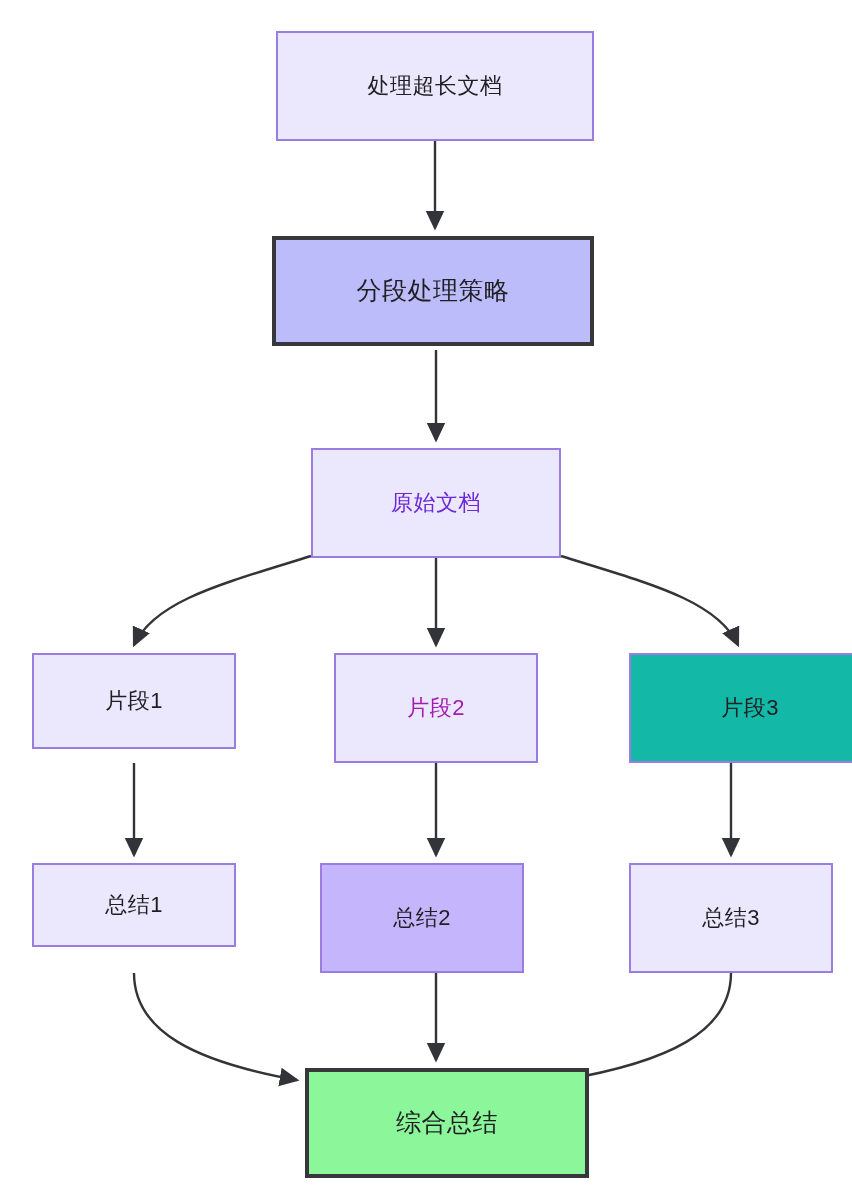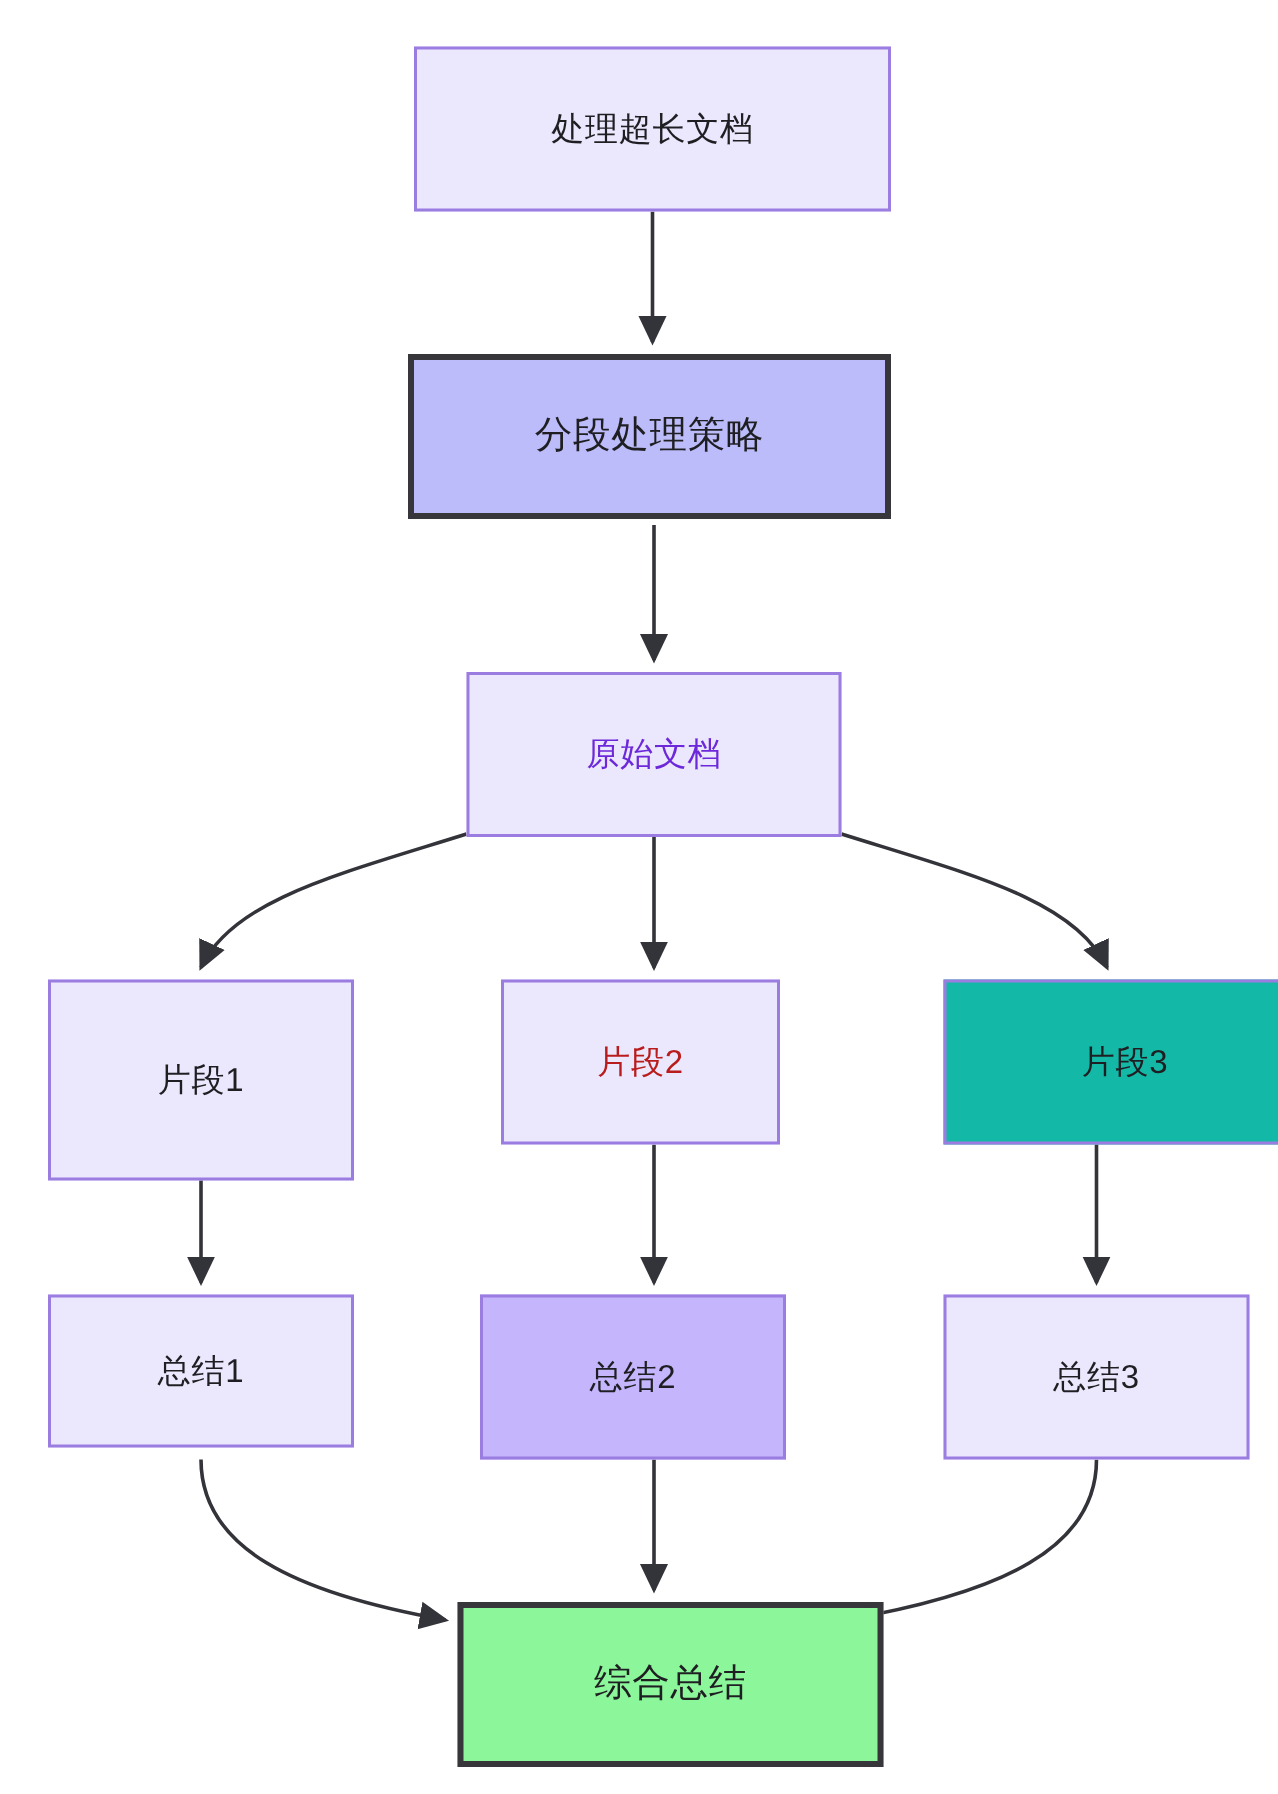--- a/index.html
+++ b/index.html
@@ -94,33 +94,33 @@
   </div>
 
   <div class="node style-strategy" style="left: 272px; top: 236px; width: 322px; height: 110px; background: rgb(188, 188, 250); border: 4px solid rgb(54, 54, 59); color: rgb(31, 31, 35);">
     <span class="node-label">分段处理策略</span>
   </div>
 
   <div class="node style-default" style="left: 311px; top: 448px; width: 250px; height: 110px; background: rgb(235, 232, 253); border: 2px solid rgb(155, 124, 224); color: #6d28d9;">
     <span class="node-label">原始文档</span>
   </div>
 
-  <div class="node style-default" style="left: 32px; top: 653px; width: 204px; height: 134px; background: rgb(235, 232, 253); border: 2px solid rgb(155, 124, 224); color: rgb(31, 31, 35);">
+  <div class="node style-default" style="left: 32px; top: 653px; width: 204px; height: 96px; background: rgb(235, 232, 253); border: 2px solid rgb(155, 124, 224); color: rgb(31, 31, 35);">
     <span class="node-label">片段1</span>
   </div>
 
-  <div class="node style-default" style="left: 334px; top: 653px; width: 186px; height: 110px; background: rgb(235, 232, 253); border: 2px solid rgb(155, 124, 224); color: #b91c1c;">
+  <div class="node style-default" style="left: 334px; top: 653px; width: 204px; height: 110px; background: rgb(235, 232, 253); border: 2px solid rgb(155, 124, 224); color: #a21caf;">
     <span class="node-label">片段2</span>
   </div>
 
   <div class="node style-default" style="left: 629px; top: 653px; width: 242px; height: 110px; background: #14b8a6; border: 2px solid rgb(155, 124, 224); color: rgb(31, 31, 35);">
     <span class="node-label">片段3</span>
   </div>
 
-  <div class="node style-default" style="left: 32px; top: 863px; width: 204px; height: 102px; background: rgb(235, 232, 253); border: 2px solid rgb(155, 124, 224); color: rgb(31, 31, 35);">
+  <div class="node style-default" style="left: 32px; top: 863px; width: 204px; height: 84px; background: rgb(235, 232, 253); border: 2px solid rgb(155, 124, 224); color: rgb(31, 31, 35);">
     <span class="node-label">总结1</span>
   </div>
 
   <div class="node style-default" style="left: 320px; top: 863px; width: 204px; height: 110px; background: #c4b5fd; border: 2px solid rgb(155, 124, 224); color: rgb(31, 31, 35);">
     <span class="node-label">总结2</span>
   </div>
 
   <div class="node style-default" style="left: 629px; top: 863px; width: 204px; height: 110px; background: rgb(235, 232, 253); border: 2px solid rgb(155, 124, 224); color: rgb(31, 31, 35);">
     <span class="node-label">总结3</span>
   </div>

